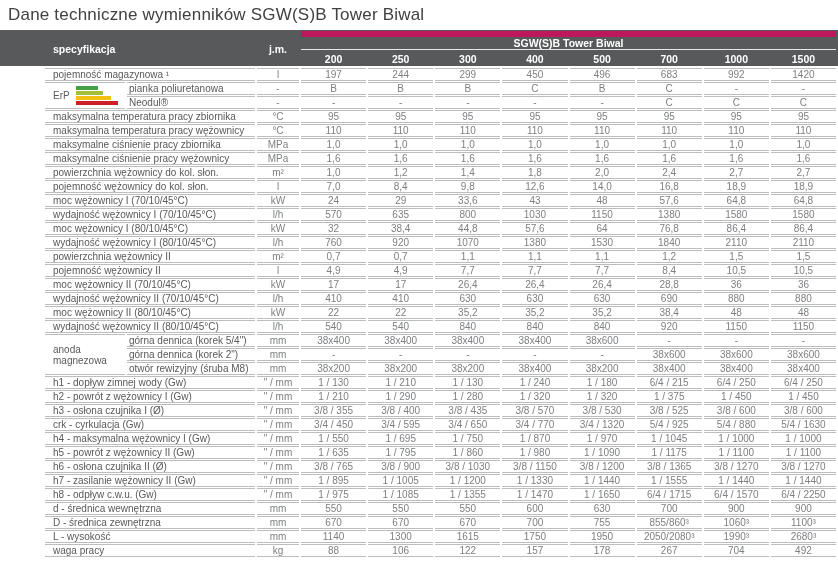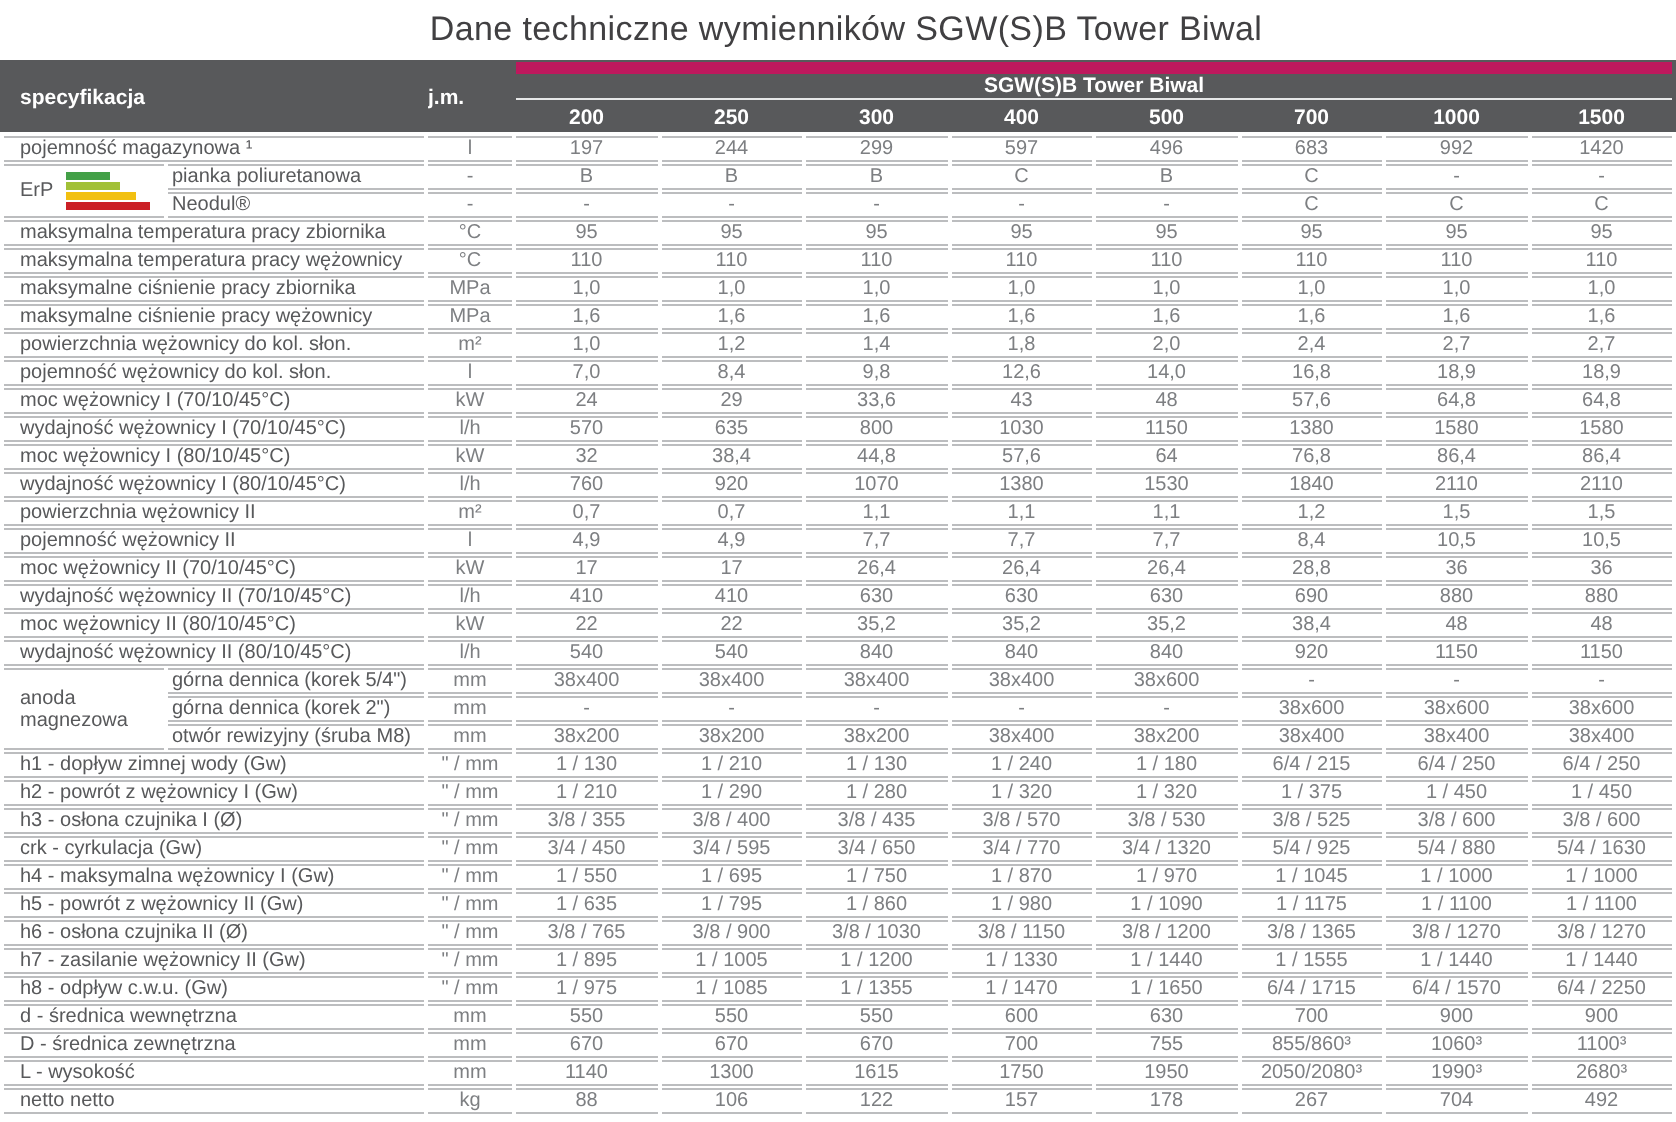--- a/index.html
+++ b/index.html
@@ -5,39 +5,38 @@
   html,body { margin:0; padding:0; }
   body {
     width:838px; height:561px; overflow:hidden;
     background:#ffffff;
     font-family:"Liberation Sans", sans-serif;
   }
   .page-title {
     margin:0; padding:5px 0 5px 8px;
     font-size:17px; font-weight:400; color:#414042;
     letter-spacing:0.2px;
-    text-align:center;
   }
   .table-wrap { position:relative; width:838px; }
   .header-bg {
     position:absolute; top:0; left:0; right:0; height:36px;
     background:#58595b;
   }
   table {
     position:relative;
     width:838px; table-layout:fixed;
-    border-collapse:separate; border-spacing:2px 1px;
+    border-collapse:separate; border-spacing:2px 1px;padding-left:43px;
   }
   th, td { box-sizing:border-box; overflow:hidden; white-space:nowrap; }
   thead th {
     color:#ffffff; font-size:10.5px; font-weight:700;
     background:transparent; padding:0; vertical-align:middle;
   }
   .spec-h { text-align:left; padding-left:8px; }
-  .jm-h   { text-align:left; }
+  .jm-h   { text-align:center; }
   .series-h {
     height:17px; text-align:center;
     border-top:6px solid #be185d; border-bottom:1px solid #e6e7e8;
   }
   .size-h { height:16px; text-align:center; }
   tbody td {
     height:13px; padding:0;
     border-top:1px solid #bcbdbf; border-bottom:1px solid #bcbdbf;
     font-size:10px; line-height:10px; vertical-align:middle;
     color:#7d7f82; text-align:center; background:#ffffff;
@@ -92,21 +91,21 @@
             <th class="size-h">1500</th>
           </tr>
       </thead>
       <tbody id="tbody">
           <tr>
             <td class="label-cell" colspan="2">pojemność magazynowa ¹</td>
             <td class="unit-cell">l</td>
             <td class="value-cell">197</td>
             <td class="value-cell">244</td>
             <td class="value-cell">299</td>
-            <td class="value-cell">597</td>
+            <td class="value-cell">450</td>
             <td class="value-cell">496</td>
             <td class="value-cell">683</td>
             <td class="value-cell">992</td>
             <td class="value-cell">1420</td>
           </tr>
           <tr>
             <td class="group-cell" rowspan="2">
               <span class="group-inner">
                 <span>ErP</span>
                 <span class="erp-icon">
@@ -511,21 +510,21 @@
             <td class="value-cell">1140</td>
             <td class="value-cell">1300</td>
             <td class="value-cell">1615</td>
             <td class="value-cell">1750</td>
             <td class="value-cell">1950</td>
             <td class="value-cell">2050/2080³</td>
             <td class="value-cell">1990³</td>
             <td class="value-cell">2680³</td>
           </tr>
           <tr>
-            <td class="label-cell" colspan="2">netto netto</td>
+            <td class="label-cell" colspan="2">waga pracy</td>
             <td class="unit-cell">kg</td>
             <td class="value-cell">88</td>
             <td class="value-cell">106</td>
             <td class="value-cell">122</td>
             <td class="value-cell">157</td>
             <td class="value-cell">178</td>
             <td class="value-cell">267</td>
             <td class="value-cell">704</td>
             <td class="value-cell">492</td>
           </tr>

